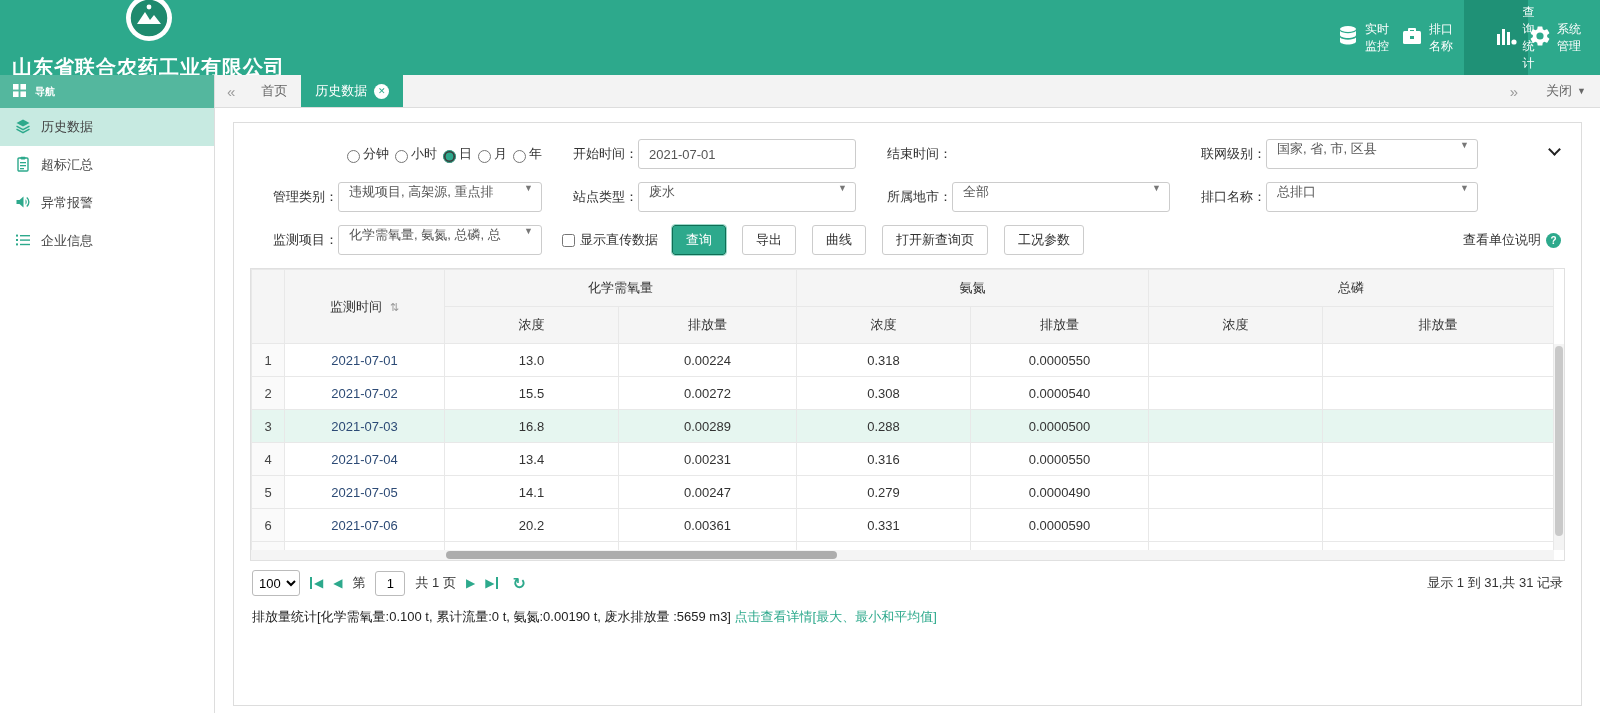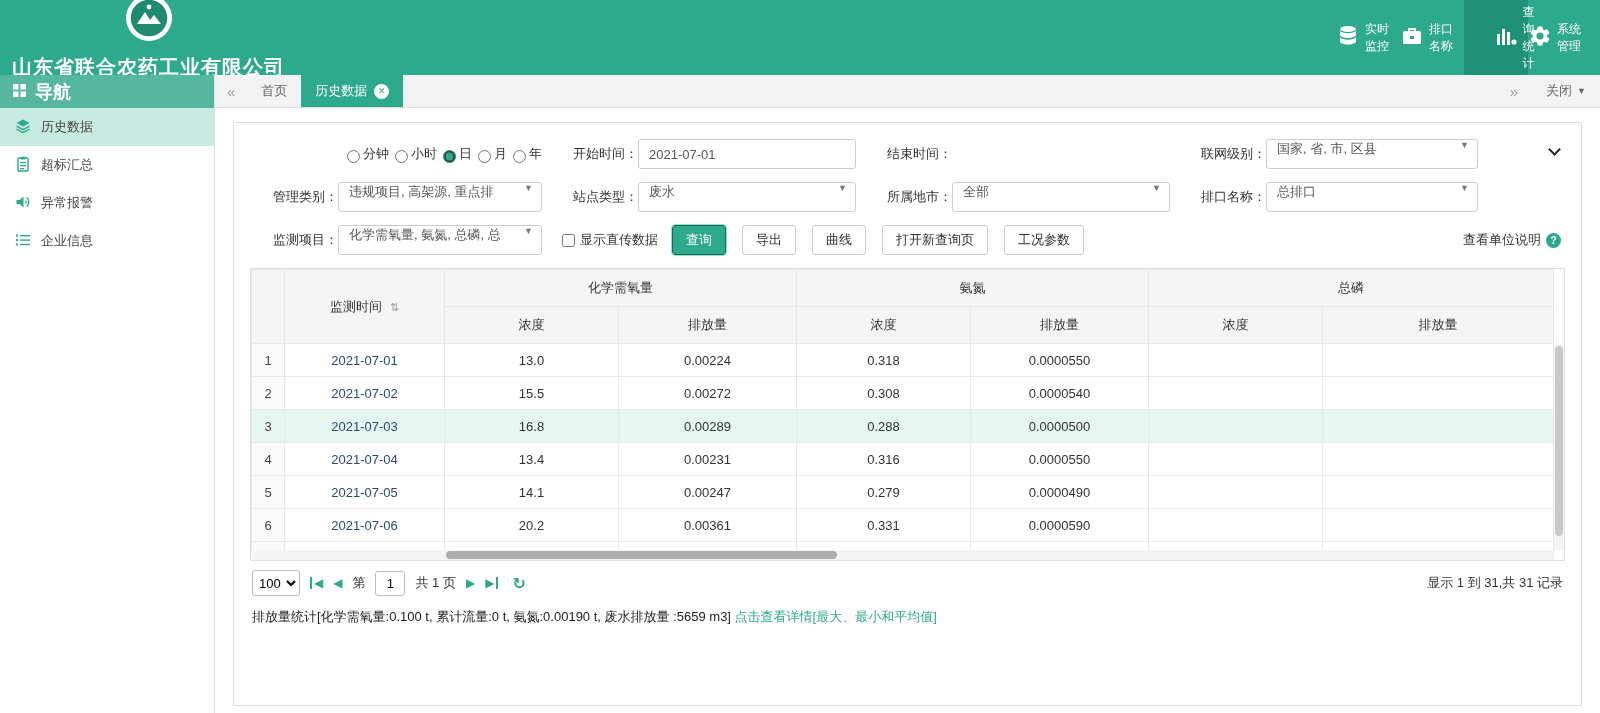--- a/index.html
+++ b/index.html
@@ -11,21 +11,21 @@
   .brand { display:flex; align-items:center; gap:12px;flex-direction:column; }
   .logo { width:48px; height:48px; }
   .company { color:#fff; font-size:20px; font-weight:bold; letter-spacing:1px; }
   .topnav { display:flex; height:75px; }
   .topnav-item { width:64px; display:flex; flex-direction:row; align-items:center; justify-content:center; gap:5px; color:#fff; cursor:pointer; font-size:12px; }
   .topnav-item.active { background:#1f9176;padding-left:36px; }
 
   
   .main { display:flex; height:638px; }
   .sidebar { width:215px; border-right:1px solid #ddd; background:#fff; flex:0 0 auto; }
-  .side-title { height:33px; background:#54b79e; color:#fff; display:flex; align-items:center; gap:9px; padding:0 13px; font-size:18px; font-weight:bold; }
+  .side-title { height:33px; background:#54b79e; color:#fff; display:flex; align-items:center; gap:9px; padding:0 13px; font-size:10px; font-weight:bold; }
   .side-item { height:38px; display:flex; align-items:center; gap:10px; padding:0 15px; color:#444; cursor:pointer; }
   .side-item.active { background:#c7eae1; }
 
   .content { flex:1; display:flex; flex-direction:column; background:#fff; min-width:0; }
 
   
   .tabstrip { height:33px; background:#f3f3f3; border-bottom:1px solid #ddd; display:flex; align-items:stretch; color:#8a8a8a; }
   .tab-scroll { display:flex; align-items:center; padding:0 12px; font-size:15px; color:#9a9a9a; cursor:pointer; }
   .tab { display:flex; align-items:center; padding:0 14px; gap:7px; font-size:13px; color:#666; cursor:pointer; }
   .tab.active { background:#2da98c; color:#fff; }

